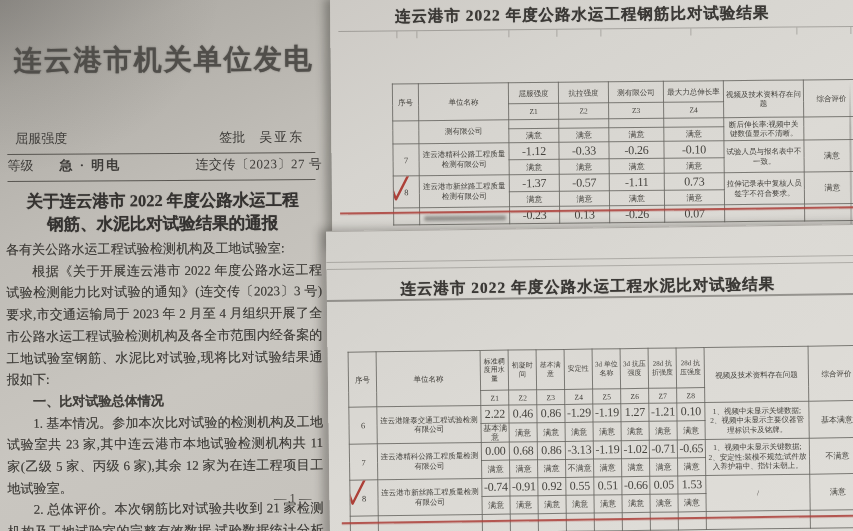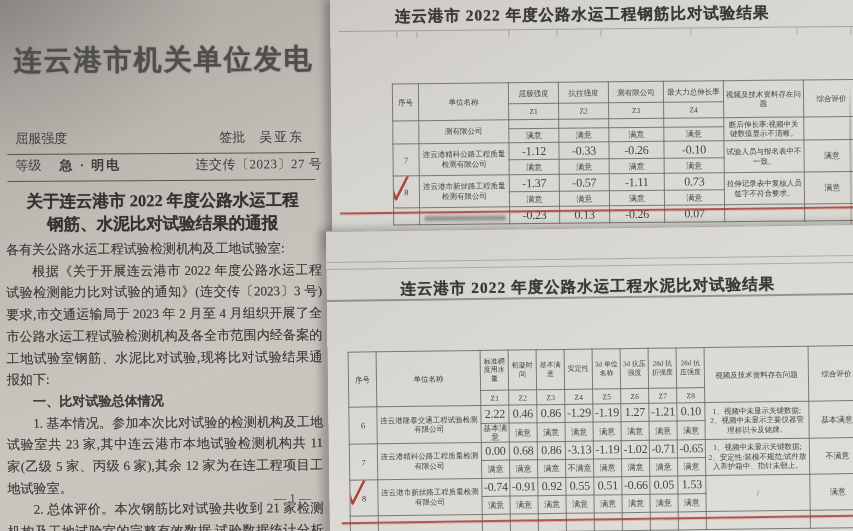--- a/index.html
+++ b/index.html
@@ -22,21 +22,21 @@
     position:absolute;left:18px;top:46px;width:306px;text-align:center;
     font-size:28px;font-weight:bold;letter-spacing:2px;color:#504e4a;
     text-shadow:0 0 1.5px rgba(80,78,74,.85);white-space:nowrap;
   }
   .fieldrow{position:absolute;left:14px;width:312px;height:22px;font-size:13px;color:#3d3b38;}
   .fieldrow .ul{position:absolute;left:0;right:4px;bottom:-3px;border-bottom:1.8px solid rgba(70,68,64,.85);}
   .fieldrow span{position:absolute;white-space:nowrap;}
   #frow1{top:134px;} #frow2{top:161px;}
   .f-sl{left:8px;} .f-sv{left:76px;letter-spacing:1px;}
   .f-al{left:212px;font-family:Liberation Mono, monospace;} .f-av{left:252px;letter-spacing:2px;}
-  .f-gl{left:8px;} .f-gv{left:52px;font-weight:bold;letter-spacing:2px;}
+  .f-gl{left:0;} .f-gv{left:52px;font-weight:bold;letter-spacing:2px;}
   .f-dn{left:188px;letter-spacing:.5px;}
   .doc-title{
     position:absolute;left:6px;top:194px;width:326px;text-align:center;
     font-weight:bold;font-size:16.5px;line-height:23px;color:#343230;
     text-shadow:0 0 .8px rgba(55,53,50,.7);
   }
   .doc-body{
     position:absolute;left:12px;top:243px;width:316px;
     font-size:13.1px;line-height:21.7px;color:#413f3b;text-align:justify;
     text-shadow:0 0 .6px rgba(70,68,64,.6);

